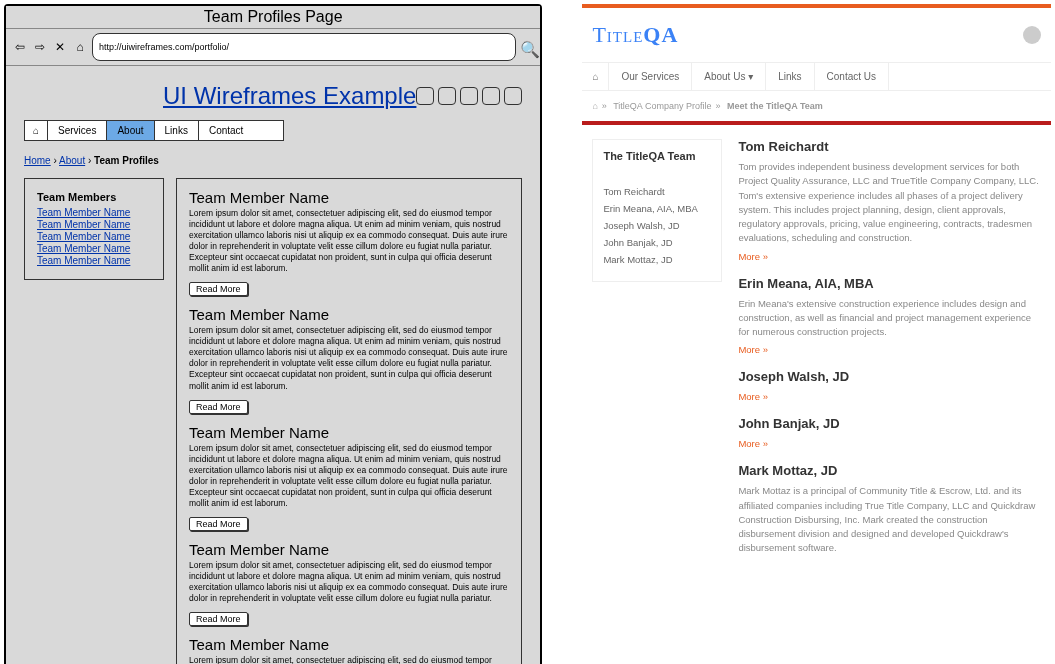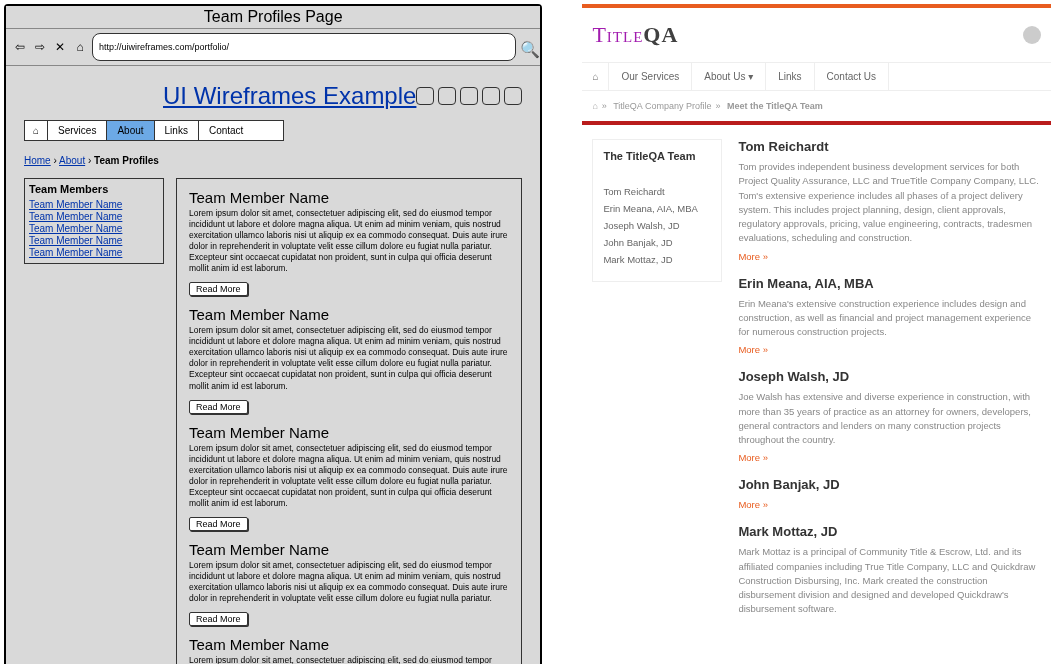--- a/index.html
+++ b/index.html
@@ -18,36 +18,36 @@
 .wf-social { display: flex; gap: 4px; }
 .wf-social span { width: 18px; height: 18px; border: 1.5px solid #333; border-radius: 4px; display:inline-block; }
 .wf-nav { display:flex; border: 1.5px solid #333; margin-bottom: 14px; background: #fff; width: 260px; }
 .wf-nav-item { border-right: 1.5px solid #333; padding: 4px 10px; font-size: 10px; }
 .wf-nav-item.home { padding: 4px 8px; }
 .wf-nav-item.active { background: #6ca9e6; }
 .wf-nav-item:last-child { border-right: none; }
 .wf-breadcrumb { font-size: 10px; margin-bottom: 12px; }
 .wf-breadcrumb a { color: #0033aa; text-decoration: underline; }
 .wf-content { display: flex; gap: 12px; }
-.wf-sidebar { width: 140px; border: 1.5px solid #333; background: #d9d9d9; padding: 4px; height: fit-content; }
+.wf-sidebar { width: 140px; border: 1.5px solid #333; background: #d9d9d9; padding: 12px; height: fit-content; }
 .wf-sidebar h3 { font-size: 11px; font-weight: bold; margin-bottom: 4px; }
 .wf-sidebar a { display: block; color: #0033aa; text-decoration: underline; font-size: 10px; margin-bottom: 1px; }
 .wf-main { flex: 1; border: 1.5px solid #333; background: #d9d9d9; padding: 10px 12px; }
 .wf-member { margin-bottom: 10px; }
 .wf-member h2 { font-family: "Trebuchet MS", sans-serif; font-weight: normal; font-size: 15px; margin-bottom: 2px; }
 .wf-member p { font-size: 8.5px; line-height: 1.3; margin-bottom: 4px; }
 .wf-readmore { border: 1.5px solid #333; background: #fff; font-size: 9px; padding: 1px 6px; border-radius: 2px; cursor: pointer; box-shadow: 1px 1px 0 #333; }
 
 
 .realsite { width: 470px; background: #fff; font-size: 11px; color: #555; position: relative; }
 .rs-topbar { height: 4px; background: #e85c1f; }
 .rs-header { display:flex; justify-content: space-between; align-items: center; padding: 14px 10px; }
 .rs-logo { font-family: Georgia, serif; font-size: 22px; letter-spacing: 1px; }
-.rs-logo .tqa1 { color: #a21caf; font-variant: small-caps; }
-.rs-logo .tqa2 { color: #404040; font-weight: bold; }
+.rs-logo .tqa1 { color: #3b82f6; font-variant: small-caps; }
+.rs-logo .tqa2 { color: #3b82f6; font-weight: bold; }
 .rs-headericon { width: 18px; height: 18px; background: #ccc; border-radius: 50%; }
 .rs-nav { display:flex; border-top:1px solid #eee; border-bottom:1px solid #eee; }
 .rs-nav-item { border-right: 1px solid #eee; padding: 8px 12px; font-size: 10px; color:#666; }
 .rs-nav-item.home { padding: 8px 10px; }
 .rs-breadcrumb { padding: 10px; font-size: 9px; color: #999; border-bottom:4px solid #b91c1c; }
 .rs-breadcrumb .sep { margin: 0 4px; }
 .rs-content { display:flex; gap: 16px; padding: 14px 10px; }
 .rs-sidebar { width: 130px; border: 1px solid #eee; padding: 10px; height: fit-content; }
 .rs-sidebar h3 { font-size: 11px; color:#333; font-weight: bold; margin-bottom: 24px; }
 .rs-sidebar a { display:block; font-size: 9.5px; color:#666; margin-bottom: 6px; text-decoration:none; }
@@ -169,21 +169,20 @@
         <p>Tom provides independent business development services for both Project Quality Assurance, LLC and TrueTitle Company Company, LLC. Tom's extensive experience includes all phases of a project delivery system. This includes project planning, design, client approvals, regulatory approvals, pricing, value engineering, contracts, tradesmen evaluations, scheduling and construction.</p>
         <a class="rs-more">More »</a>
       </div>
       <div class="rs-member">
         <h2>Erin Meana, AIA, MBA</h2>
         <p>Erin Meana's extensive construction experience includes design and construction, as well as financial and project management experience for numerous construction projects.</p>
         <a class="rs-more">More »</a>
       </div>
       <div class="rs-member">
         <h2>Joseph Walsh, JD</h2>
-        <p>Joe Walsh has extensive and diverse experience in construction, with more than 35 years of practice as an attorney for owners, developers, general contractors and lenders on many construction projects throughout the country.</p>
         <a class="rs-more">More »</a>
       </div>
       <div class="rs-member">
         <h2>John Banjak, JD</h2>
         <a class="rs-more">More »</a>
       </div>
       <div class="rs-member">
         <h2>Mark Mottaz, JD</h2>
         <p>Mark Mottaz is a principal of Community Title &amp; Escrow, Ltd. and its affiliated companies including True Title Company, LLC and Quickdraw Construction Disbursing, Inc. Mark created the construction disbursement division and designed and developed Quickdraw's disbursement software.</p>
 

